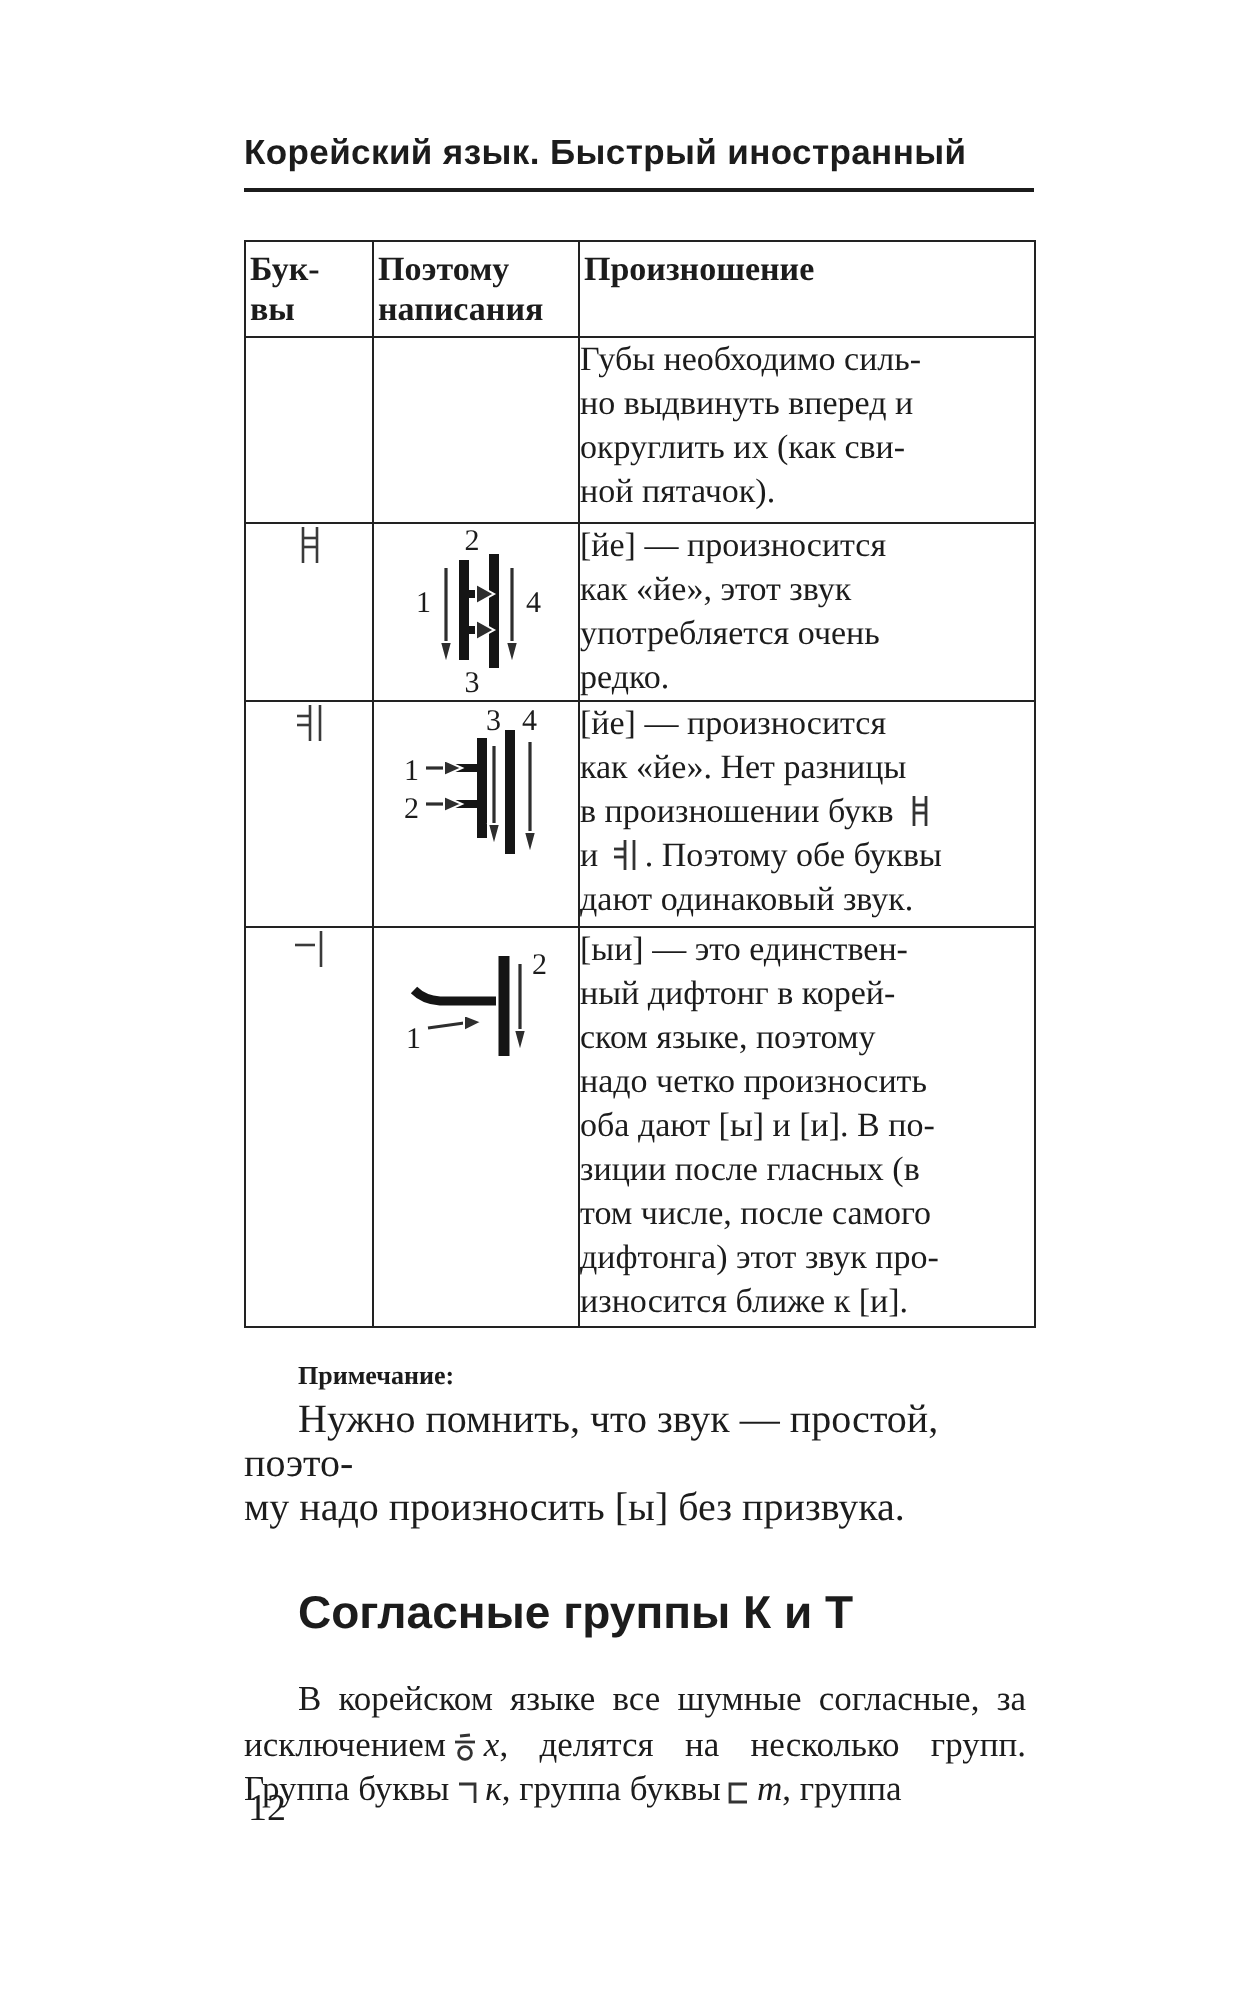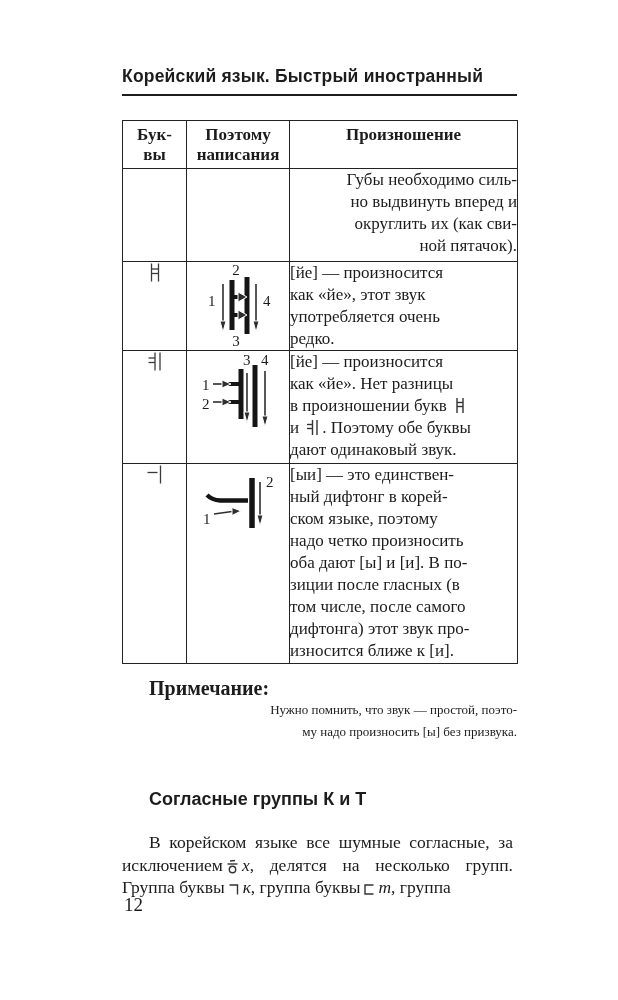--- a/index.html
+++ b/index.html
@@ -30,36 +30,36 @@
   }
   table.letters th, table.letters td {
     border:1.5px solid #222;
     vertical-align:top;
     padding:0;
   }
   table.letters th {
     font-size:17px;
     line-height:20px;
     font-weight:bold;
-    text-align:center;
+    text-align:left;
     white-space:pre-line;
     padding:4px 2px 3px;
     height:38px;
     box-sizing:border-box;
   }
   td.cell-letter { text-align:center; padding-top:6px; }
   td.cell-diagram { text-align:center; }
   td.cell-pron {
     font-size:17px;
     line-height:22px;
     white-space:pre-line;
     padding:1px 3px 1px 7px;
     text-align:left;
   }
-  tr.r1 td { height:92px;text-align:right; }
+  tr.r1 td { height:92px; }
   tr.r2 td { height:88px; }
   tr.r3 td { height:112px; }
   tr.r4 td { height:199px; }
 
   .diagram { display:block; margin:2px auto 0; }
   .diagram .bold-stroke { stroke:#151515; fill:none; }
   .diagram .thin { stroke:#2e2e2e; stroke-width:1.6; fill:none; }
   .diagram .head { fill:#2e2e2e; stroke:#ffffff; stroke-width:1; }
   .diagram text {
     font-family:"Liberation Serif", serif;
@@ -67,36 +67,35 @@
     fill:#1c1c1c;
   }
   .letter-glyph { display:inline-block; }
   .letter-glyph path, .letter-glyph line, .letter-glyph circle {
     stroke:#3a3a3a; stroke-width:1.3; fill:none;
   }
   .ig { display:inline-block; vertical-align:-3px; margin:0 3px; }
   .ig path, .ig line, .ig circle { stroke:#333; stroke-width:1.4; fill:none; }
 
   .note-title {
-    font-size:20px; font-weight:bold;
+    font-size:13px; font-weight:bold;
     margin:13px 0 0 27px;
     line-height:22px;
   }
   .note-text {
-    font-size:13px; line-height:22px;
+    font-size:20px; line-height:22px;
     white-space:pre-line;
     text-indent:27px;
     margin:0;
-    text-align:right;
   }
   .section-title {
     font-family:"Liberation Sans", sans-serif;
     font-weight:bold;
-    font-size:18px;
-    margin:43px 0 0 27px;
+    font-size:23px;
+    margin:28px 0 0 27px;
     line-height:26px;
   }
   .para {
     font-size:17.5px;
     line-height:22.5px;
     text-align:justify;
     text-indent:27px;
     margin:19px 4px 0 0;
   }
   .it { font-style:italic; }

